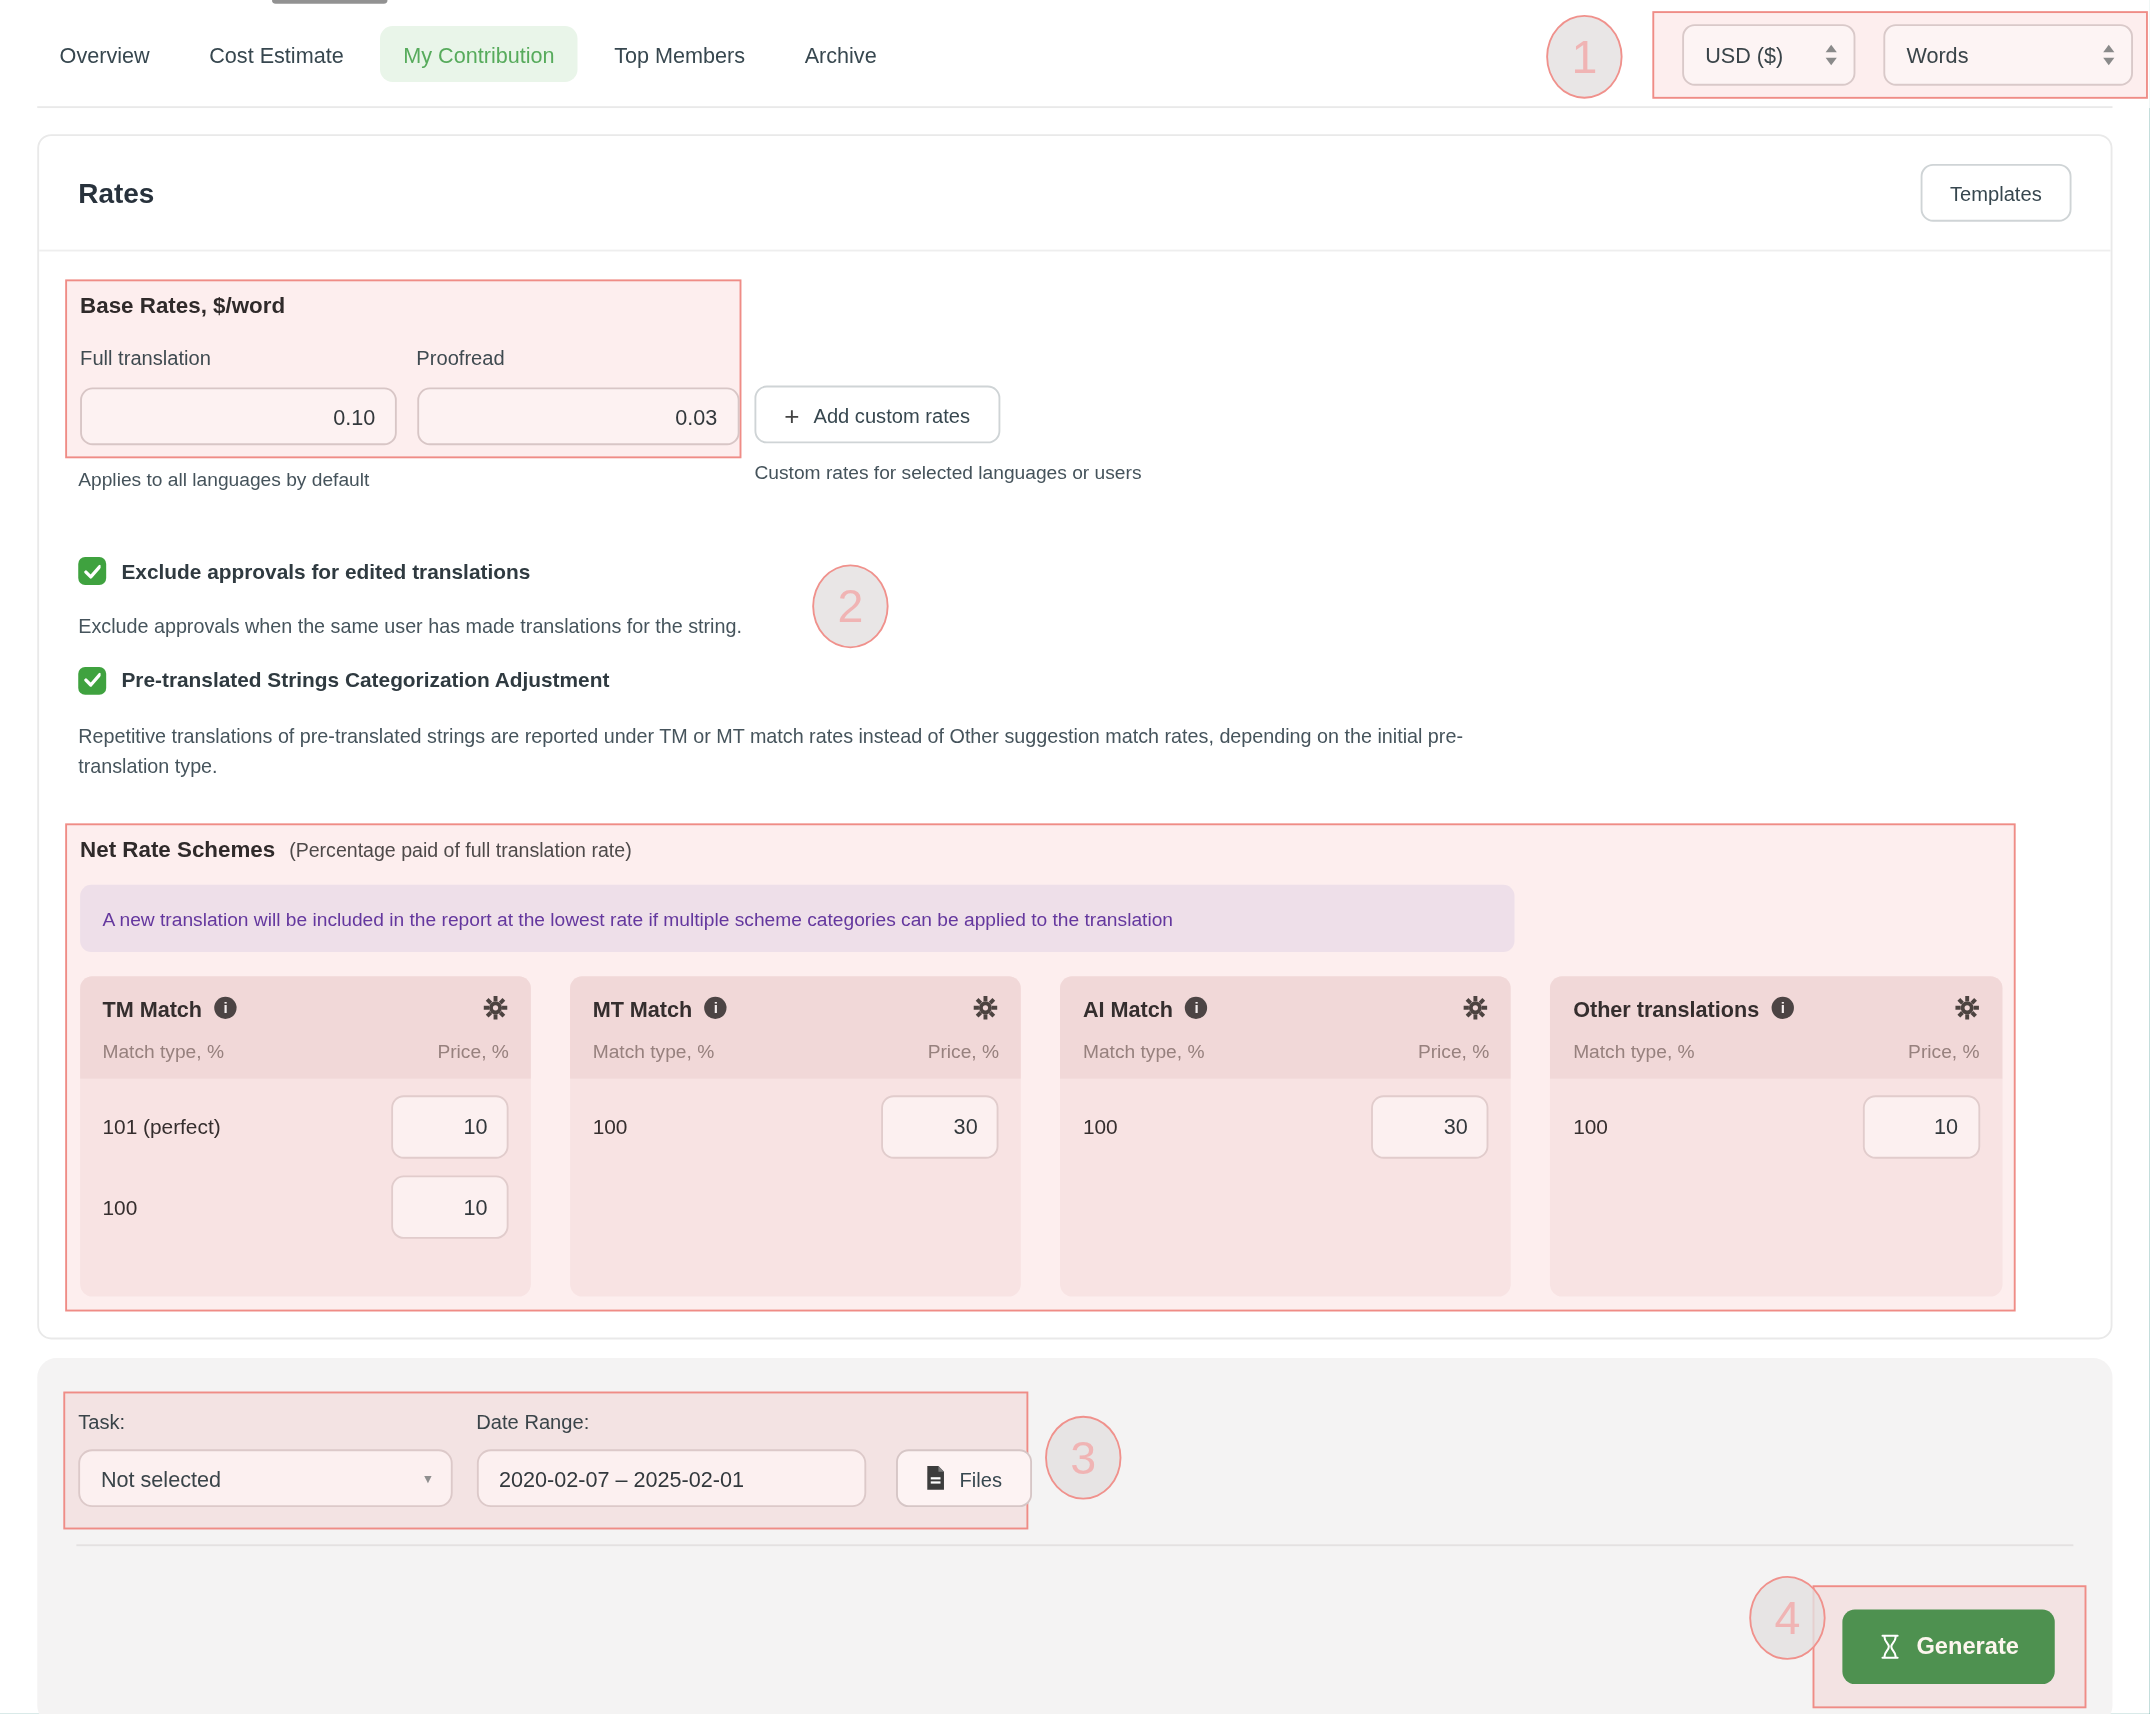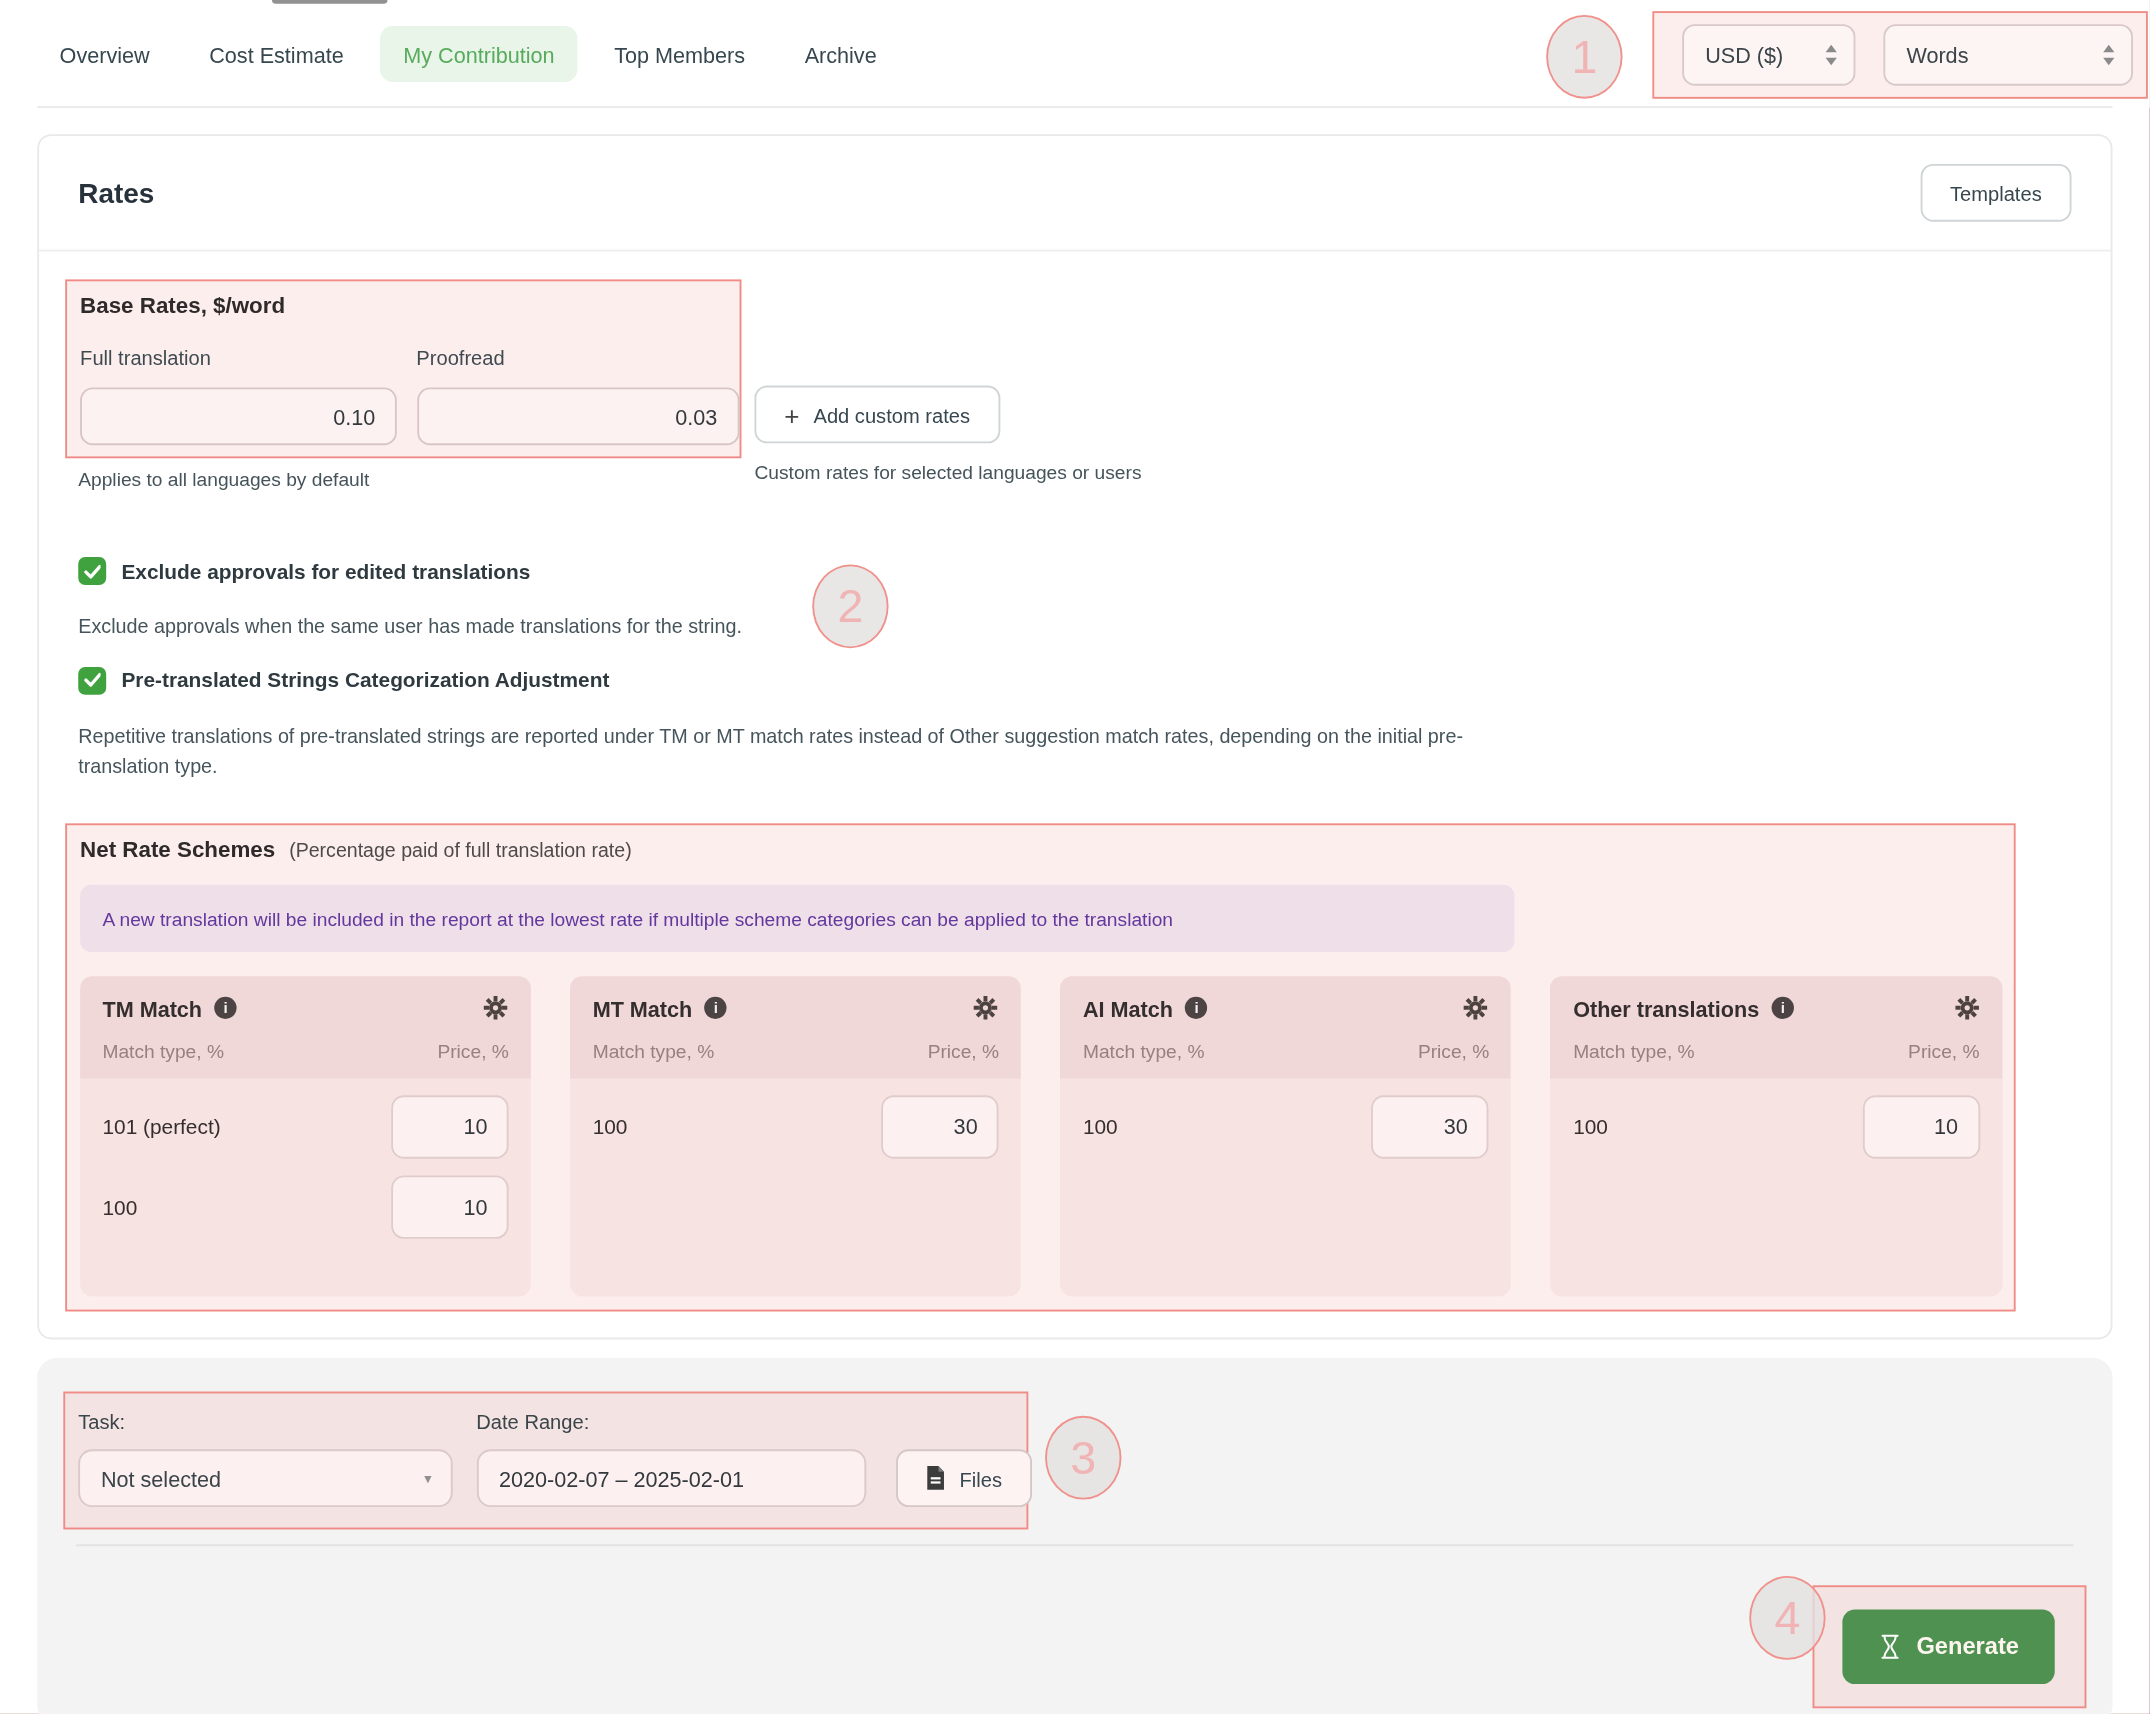--- a/index.html
+++ b/index.html
@@ -1,16 +1,16 @@
 <!DOCTYPE html>
 <html style="font-size:12px"><head>
 <meta charset="utf-8">
 <style>
   html,body{margin:0;padding:0;background:#ffffff;}
-  .viewport{width:2151px;height:1715px;overflow:hidden;background:#7f1d1d;}
+  .viewport{width:2151px;height:1715px;overflow:hidden;background:#0f766e;}
   #stage{
     width:1154px;height:920px;background:#fff;position:relative;
     transform:scale(1.862872);transform-origin:0 0;
     font-family:"Liberation Sans", sans-serif;color:#2f3a40;
   }
   
   .topbar{position:relative;height:58px;background:#fff;}
   .top-fragment{position:absolute;left:146px;top:0;width:62px;height:2.2px;background:#6d6d6d;border-radius:0 0 2.2px 2.2px;opacity:.75;}
   .tabs{position:absolute;left:32px;top:0;height:58px;display:flex;align-items:center;gap:32px;}
   .tab{font-size:11.6px;color:#37474f;cursor:pointer;white-space:nowrap;text-decoration:none;}

